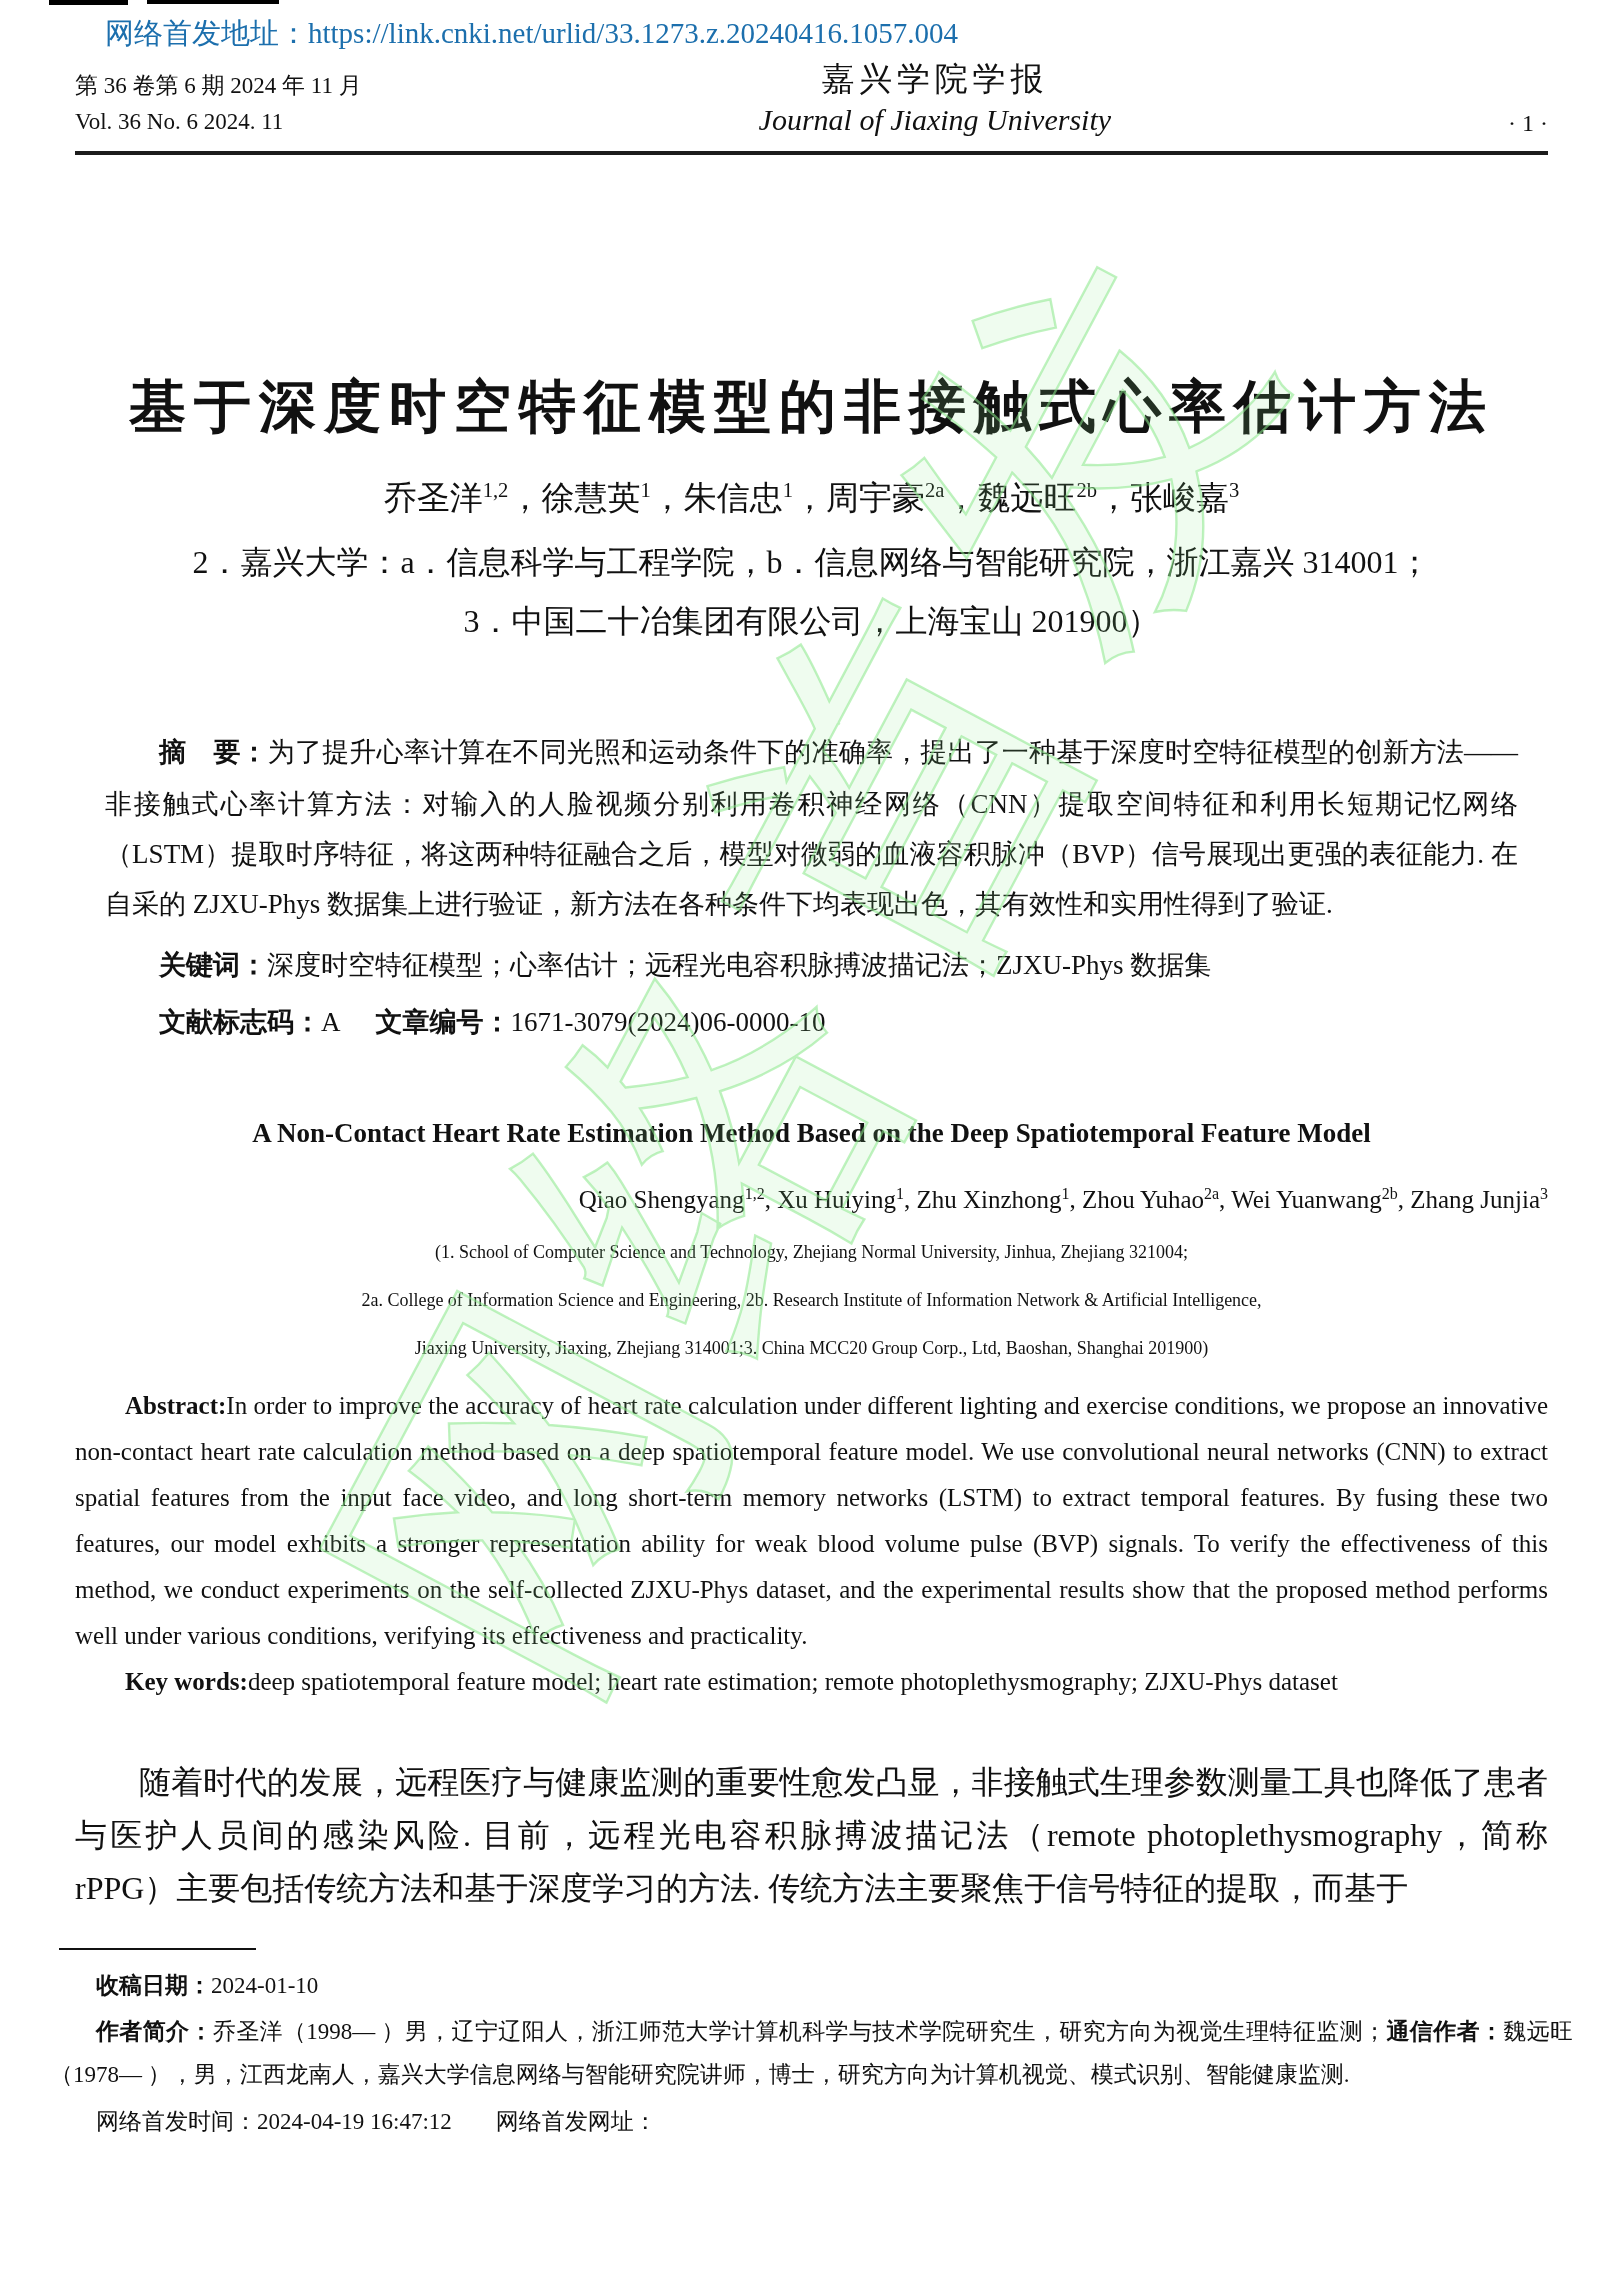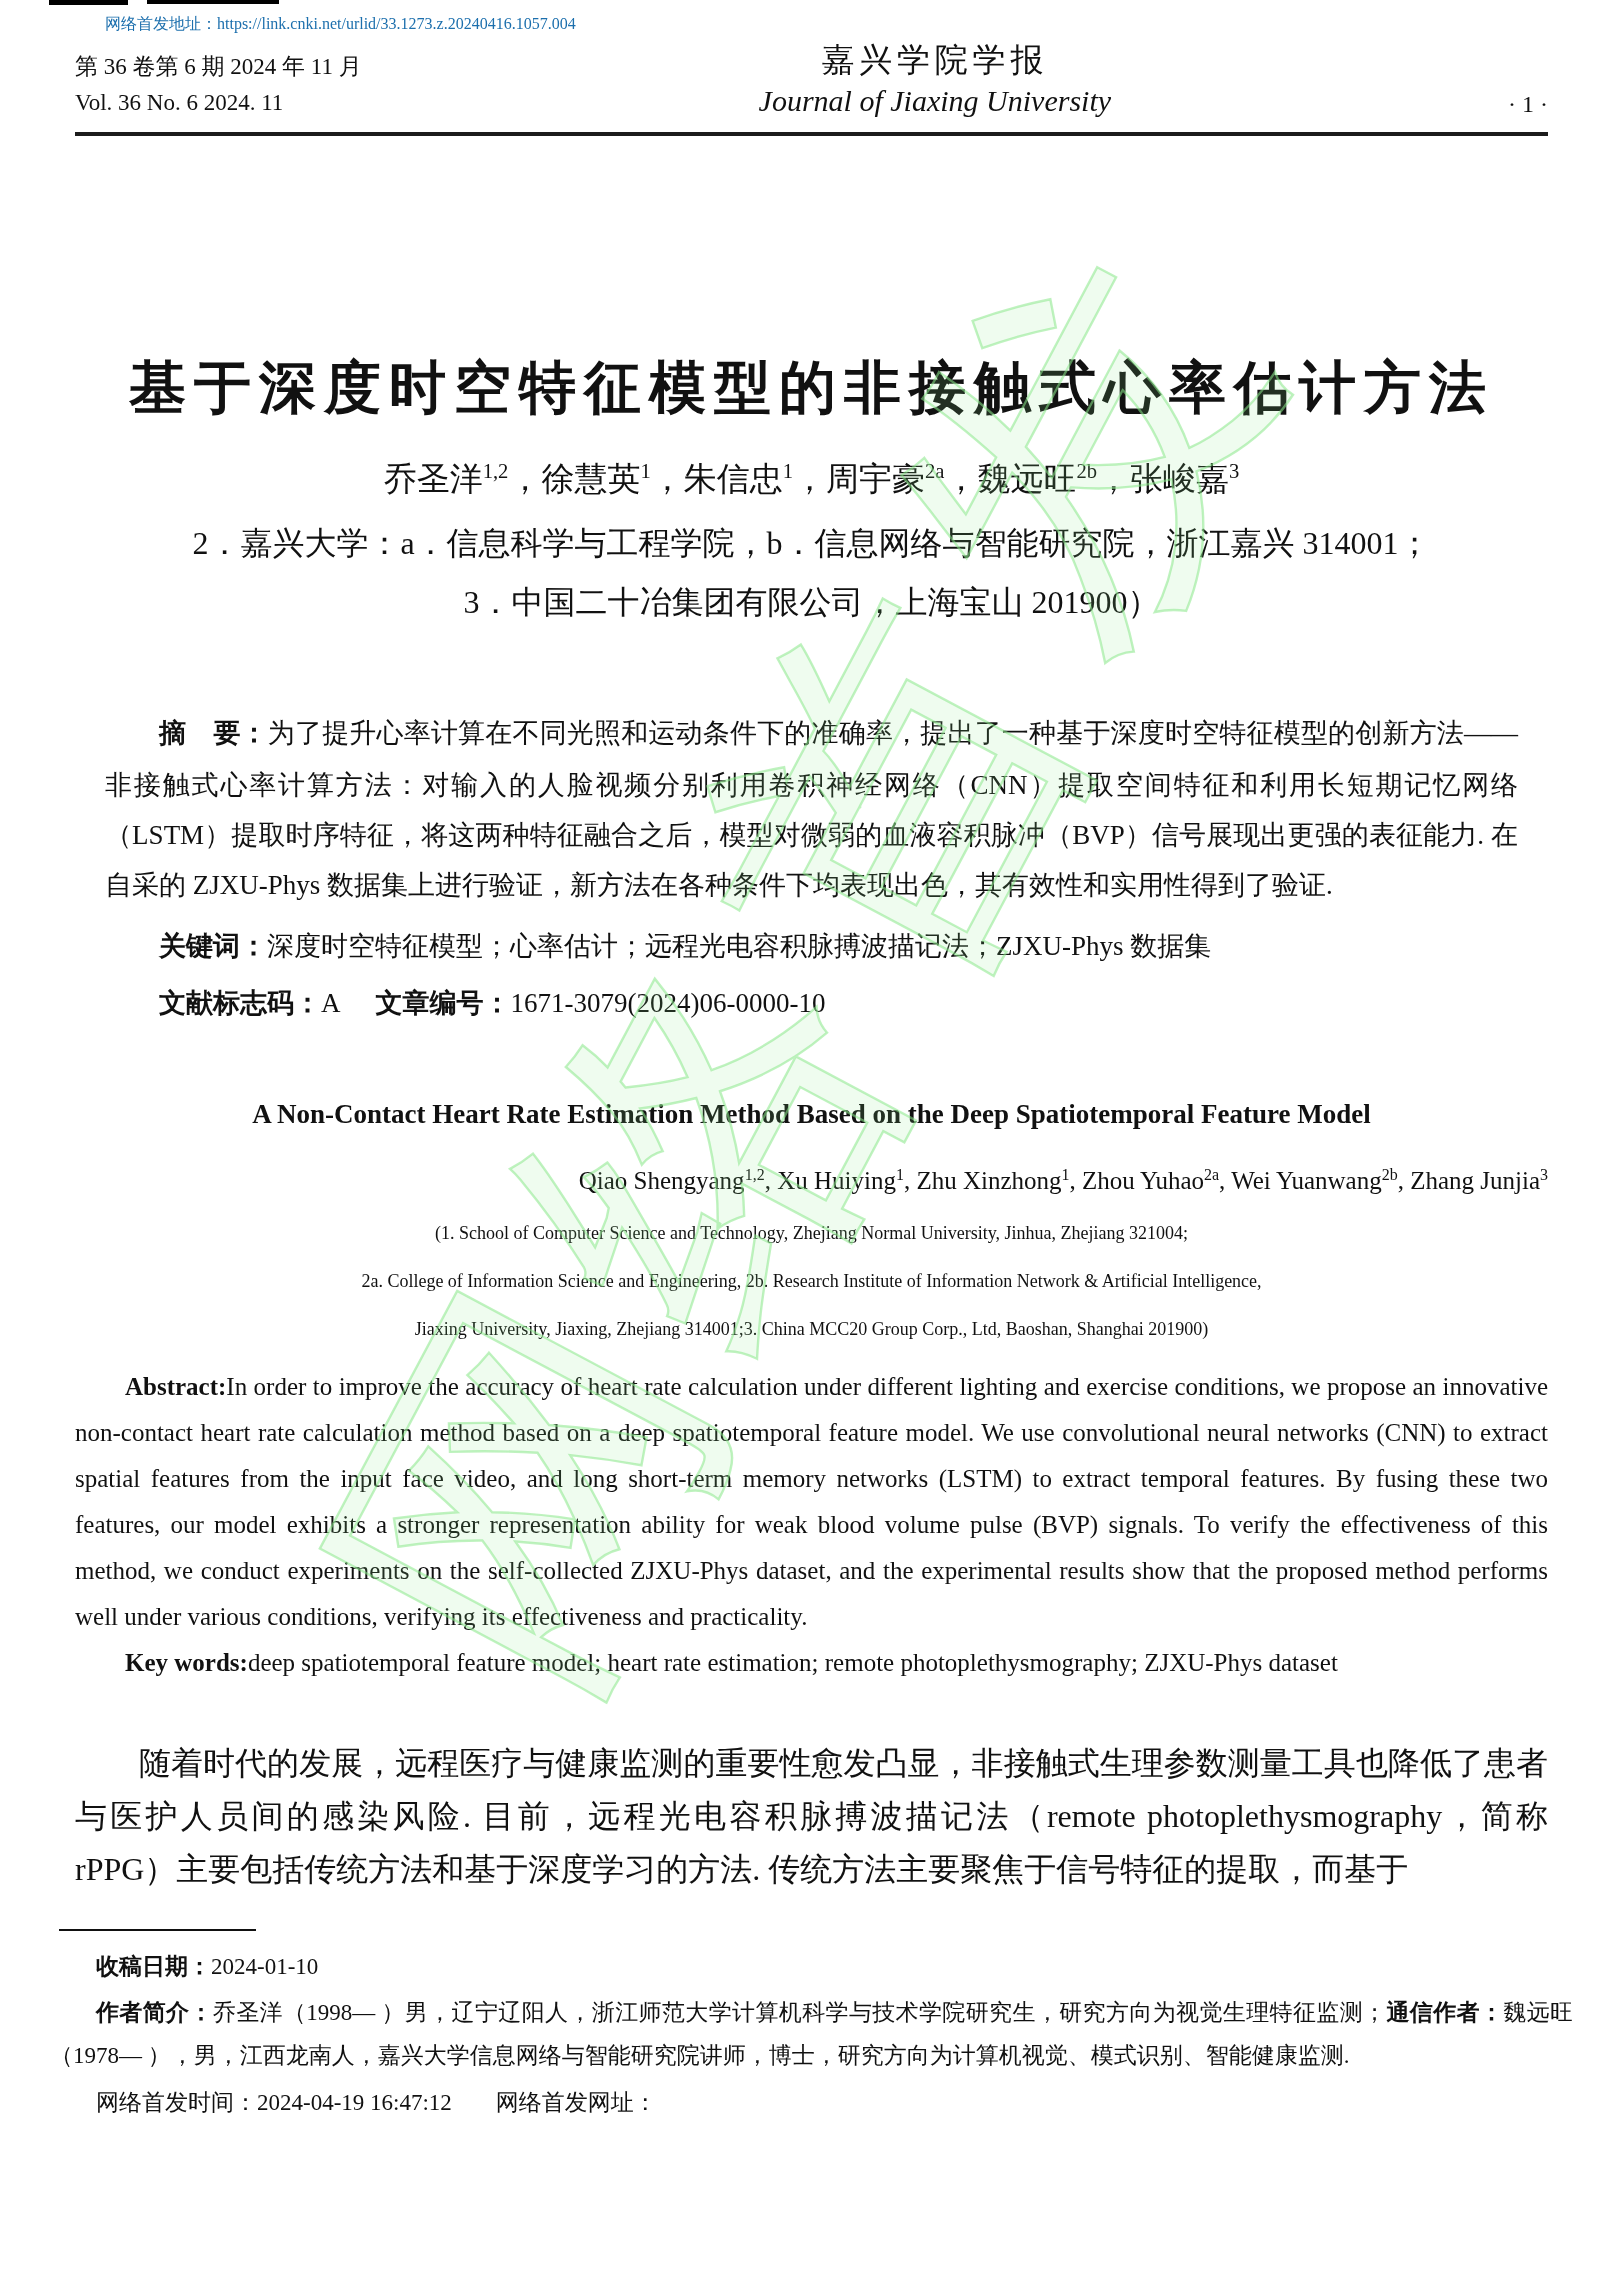--- a/index.html
+++ b/index.html
@@ -8,21 +8,21 @@
     background:#ffffff;color:#111;
     font-family:"Liberation Serif","DejaVu Serif",serif;
     position:relative;overflow:hidden;
   }
   .inner{position:relative;z-index:1;padding:8px 75px 0 75px;}
 
   
   .artifact{position:absolute;background:#000;z-index:2;}
 
   
-  .link-line{margin:6.3px 0 0 30px;font-size:16px;color:#1c6fad;white-space:nowrap;}
+  .link-line{margin:6.3px 0 0 30px;font-size:29px;color:#1c6fad;white-space:nowrap;}
   .link-line a{color:#1c6fad;text-decoration:none;}
   .header-row{display:flex;justify-content:center;align-items:flex-end;margin-top:4.8px;}
   .h-left{font-size:23px;line-height:36px;white-space:nowrap;}
   .h-left .cn{font-family:"Liberation Serif","DejaVu Serif",serif;}
   .h-center{text-align:center;flex:1;}
   .journal-cn{font-size:33px;letter-spacing:4.8px;line-height:40px;}
   .journal-en{font-size:30px;font-style:italic;line-height:41px;}
   .h-right{font-size:24px;white-space:nowrap;padding-bottom:3.2px;}
   .header-rule{height:4px;background:#1c1c1c;margin-top:11px;}
 

